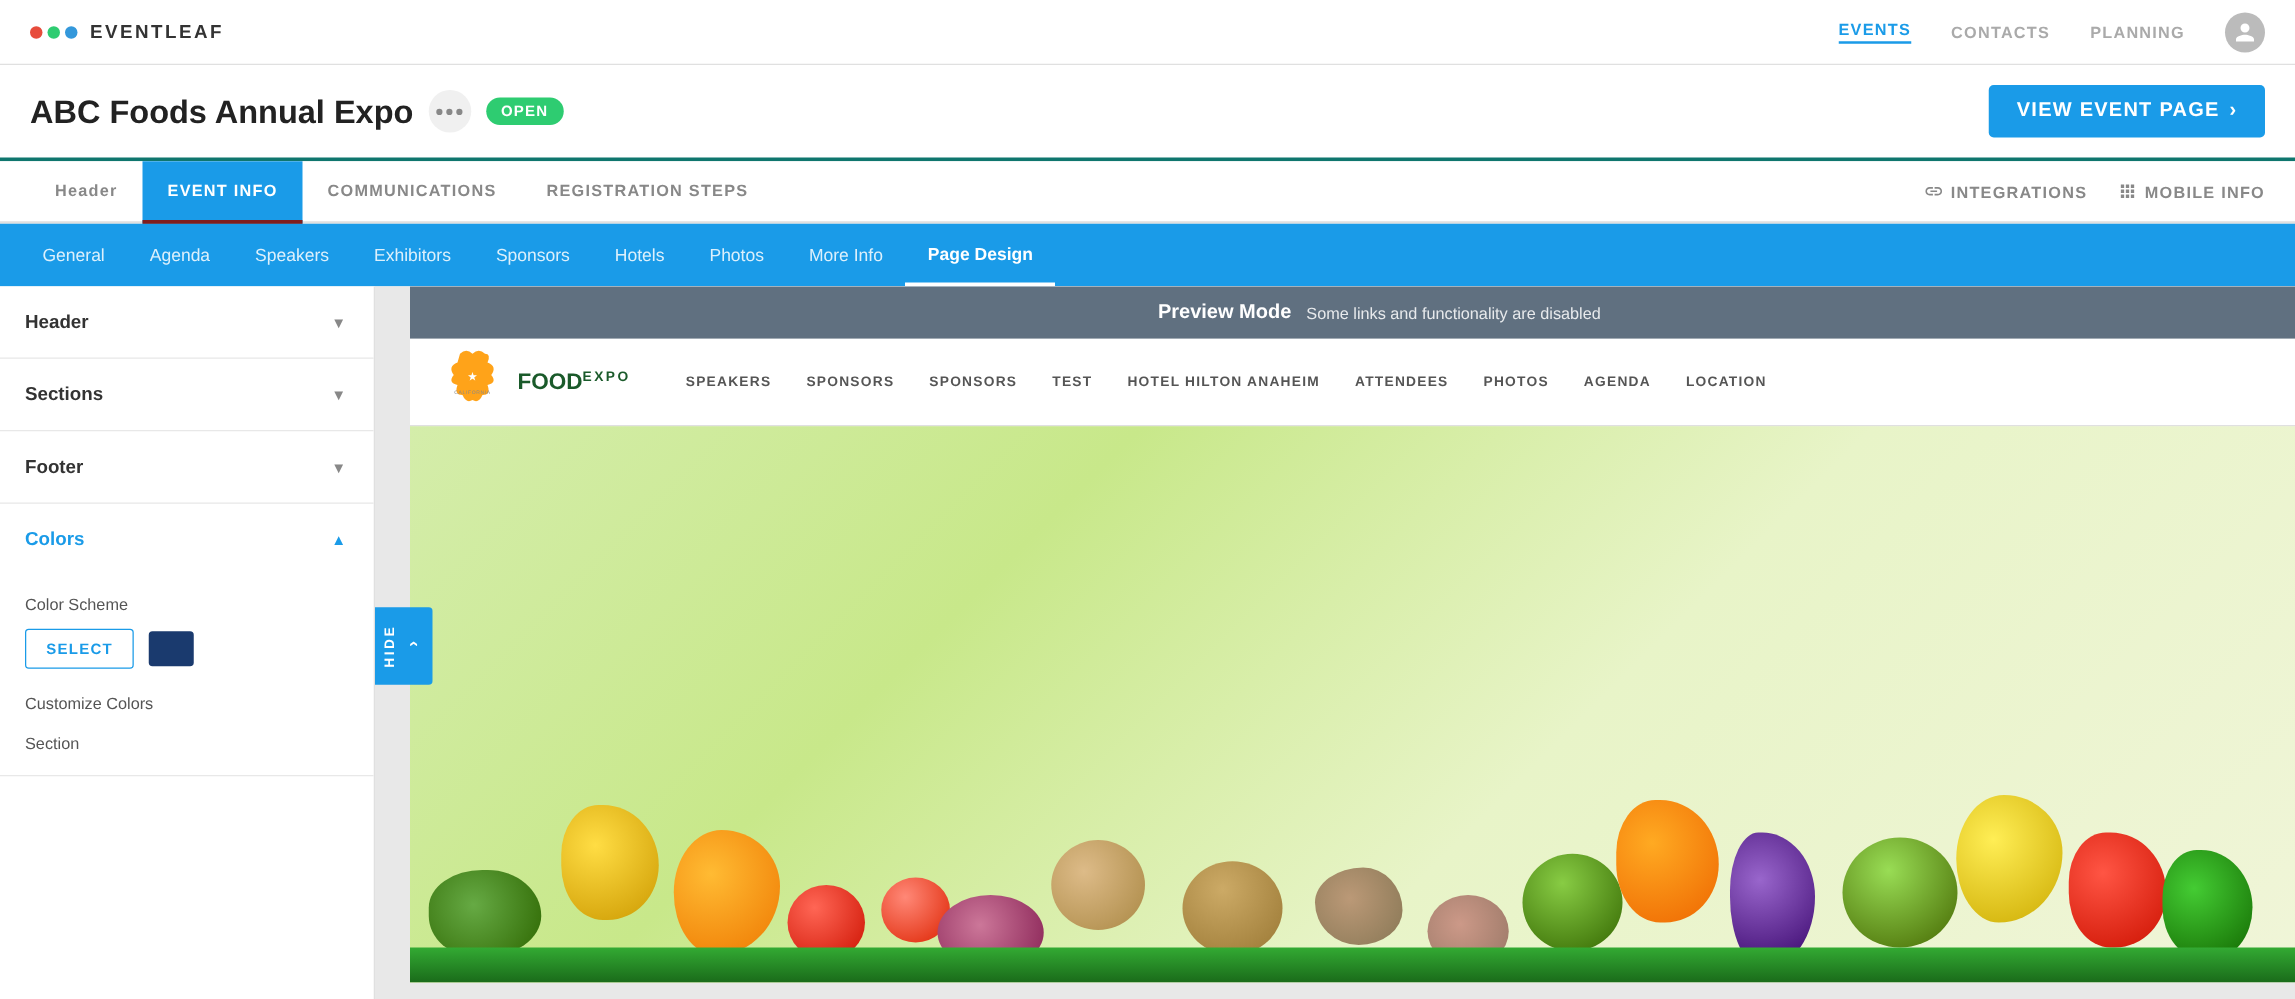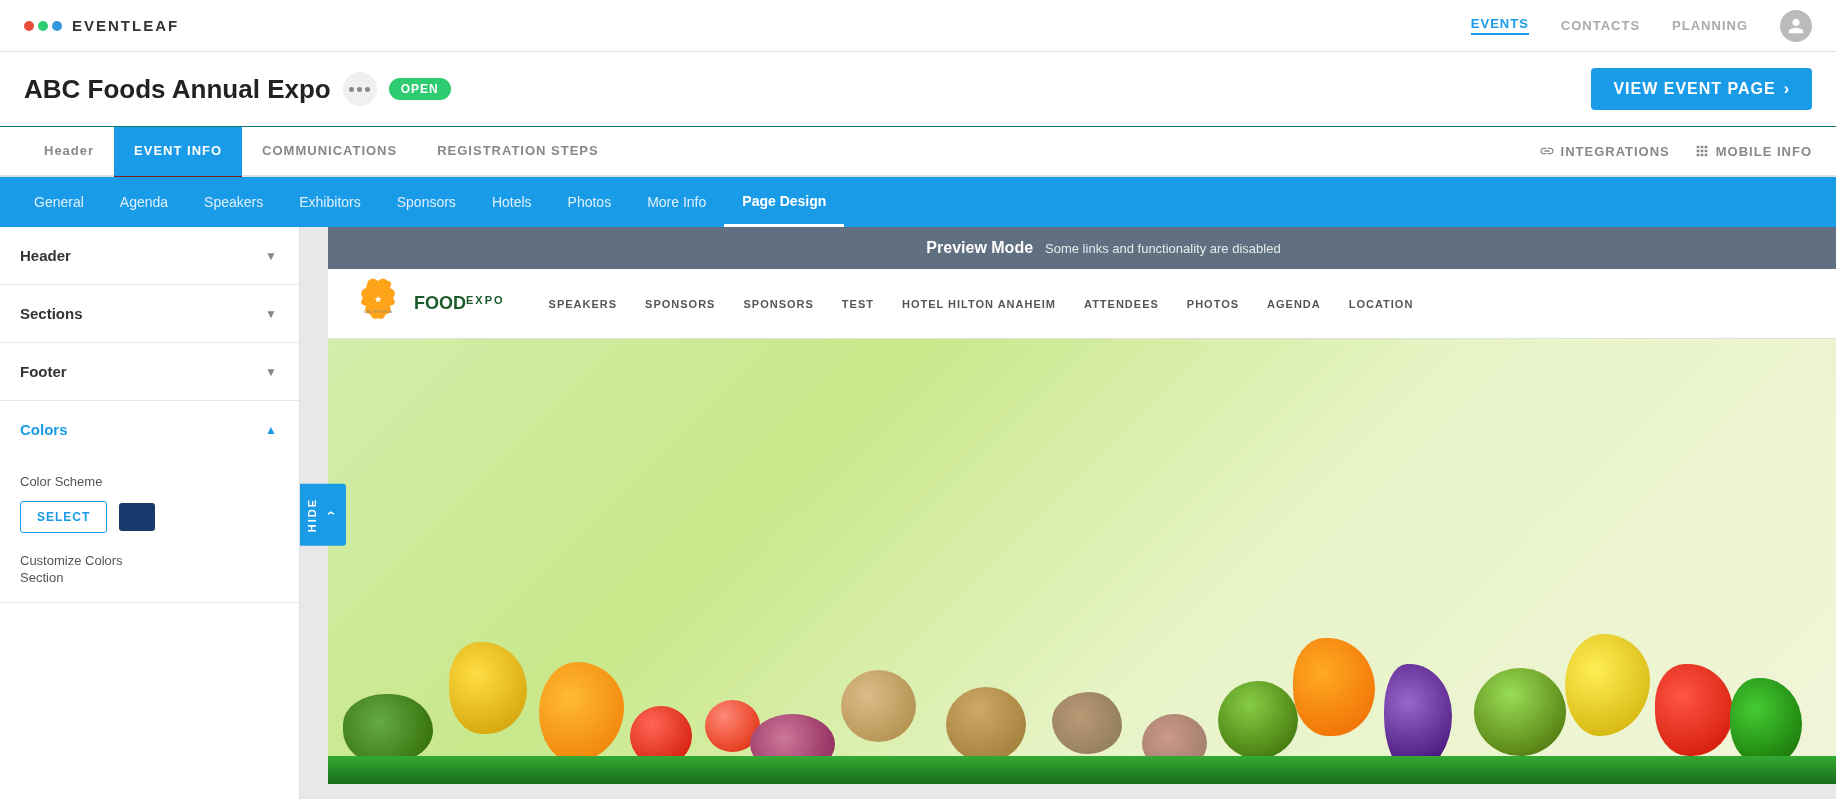--- a/index.html
+++ b/index.html
@@ -27,42 +27,42 @@
     .nav-link.active { color: #1a9be8; border-bottom: 2px solid #1a9be8; padding-bottom: 2px; }
     .nav-user { width: 32px; height: 32px; border-radius: 50%; background: #bbb; display: flex; align-items: center; justify-content: center; color: #fff; font-size: 16px; cursor: pointer; }
 
     
     .event-header {
       background: #fff;
       padding: 16px 24px;
       display: flex;
       align-items: center;
       justify-content: space-between;
-      border-bottom: 1px solid #0f766e;
+      border-bottom: 3px solid #0f766e;
     }
     .event-title-area { display: flex; align-items: center; gap: 12px; }
     .event-title { font-size: 26px; font-weight: 700; color: #222; }
     .more-dots { display: flex; gap: 3px; align-items: center; cursor: pointer; background: #f0f0f0; border-radius: 50%; width: 34px; height: 34px; justify-content: center; }
     .more-dot { width: 5px; height: 5px; border-radius: 50%; background: #888; }
     .open-badge { background: #2ecc71; color: #fff; font-size: 12px; font-weight: 700; padding: 4px 12px; border-radius: 20px; letter-spacing: 1px; }
     .view-event-btn { background: #1a9be8; color: #fff; font-size: 13px; font-weight: 700; letter-spacing: 1px; padding: 12px 22px; border: none; border-radius: 4px; cursor: pointer; display: flex; align-items: center; gap: 8px; }
     .view-event-btn span { font-size: 16px; }
 
     
     .tab-bar {
       background: #fff;
       display: flex;
       align-items: center;
       justify-content: space-between;
       border-bottom: 2px solid #e0e0e0;
       padding: 0 24px;
     }
     .tab-bar-left { display: flex; }
     .tab-item { padding: 16px 20px; font-size: 13px; font-weight: 600; letter-spacing: 1px; color: #888; cursor: pointer; border-bottom: 3px solid transparent; margin-bottom: -2px; }
-    .tab-item.active { color: #fff; background: #1a9be8; border-bottom: 1px solid #7f1d1d; }
+    .tab-item.active { color: #fff; background: #1a9be8; border-bottom: 3px solid #7f1d1d; }
     .tab-bar-right { display: flex; align-items: center; gap: 24px; }
     .tab-bar-icon-item { display: flex; align-items: center; gap: 6px; font-size: 13px; font-weight: 600; color: #888; letter-spacing: 1px; cursor: pointer; }
 
     
     .second-nav {
       background: #1a9be8;
       display: flex;
       align-items: center;
       padding: 0 16px;
       height: 50px;
@@ -81,21 +81,21 @@
     .sidebar-section-title.blue { color: #1a9be8; }
     .chevron-icon { width: 16px; height: 16px; display: flex; align-items: center; justify-content: center; color: #888; font-size: 12px; }
     .chevron-up { color: #1a9be8; }
 
     
     .colors-content { padding: 16px 20px; }
     .color-scheme-label { font-size: 13px; color: #555; margin-bottom: 12px; }
     .color-scheme-row { display: flex; align-items: center; gap: 12px; margin-bottom: 20px; }
     .select-btn { border: 1px solid #1a9be8; color: #1a9be8; background: #fff; font-size: 12px; font-weight: 700; padding: 8px 16px; border-radius: 3px; cursor: pointer; letter-spacing: 1px; }
     .color-swatch { width: 36px; height: 28px; background: #1a3a6e; border-radius: 3px; }
-    .customize-colors-link { font-size: 13px; color: #555; cursor: pointer; display: block; }
+    .customize-colors-link { font-size: 13px; color: #555; cursor: pointer; margin-bottom: 16px; display: block; }
     .section-label { font-size: 13px; color: #555; }
 
     
     .preview-area { flex: 1; overflow: hidden; position: relative; background: #e8e8e8; }
 
     
     .hide-tab { position: absolute; left: 0; top: 50%; transform: translateY(-50%); background: #1a9be8; color: #fff; writing-mode: vertical-lr; text-orientation: mixed; transform: translateY(-50%) rotate(180deg); padding: 16px 6px; font-size: 11px; font-weight: 700; letter-spacing: 2px; cursor: pointer; display: flex; align-items: center; gap: 6px; z-index: 10; border-radius: 0 4px 4px 0; }
 
     
     .preview-content { margin-left: 28px; height: 100%; overflow: hidden; }

